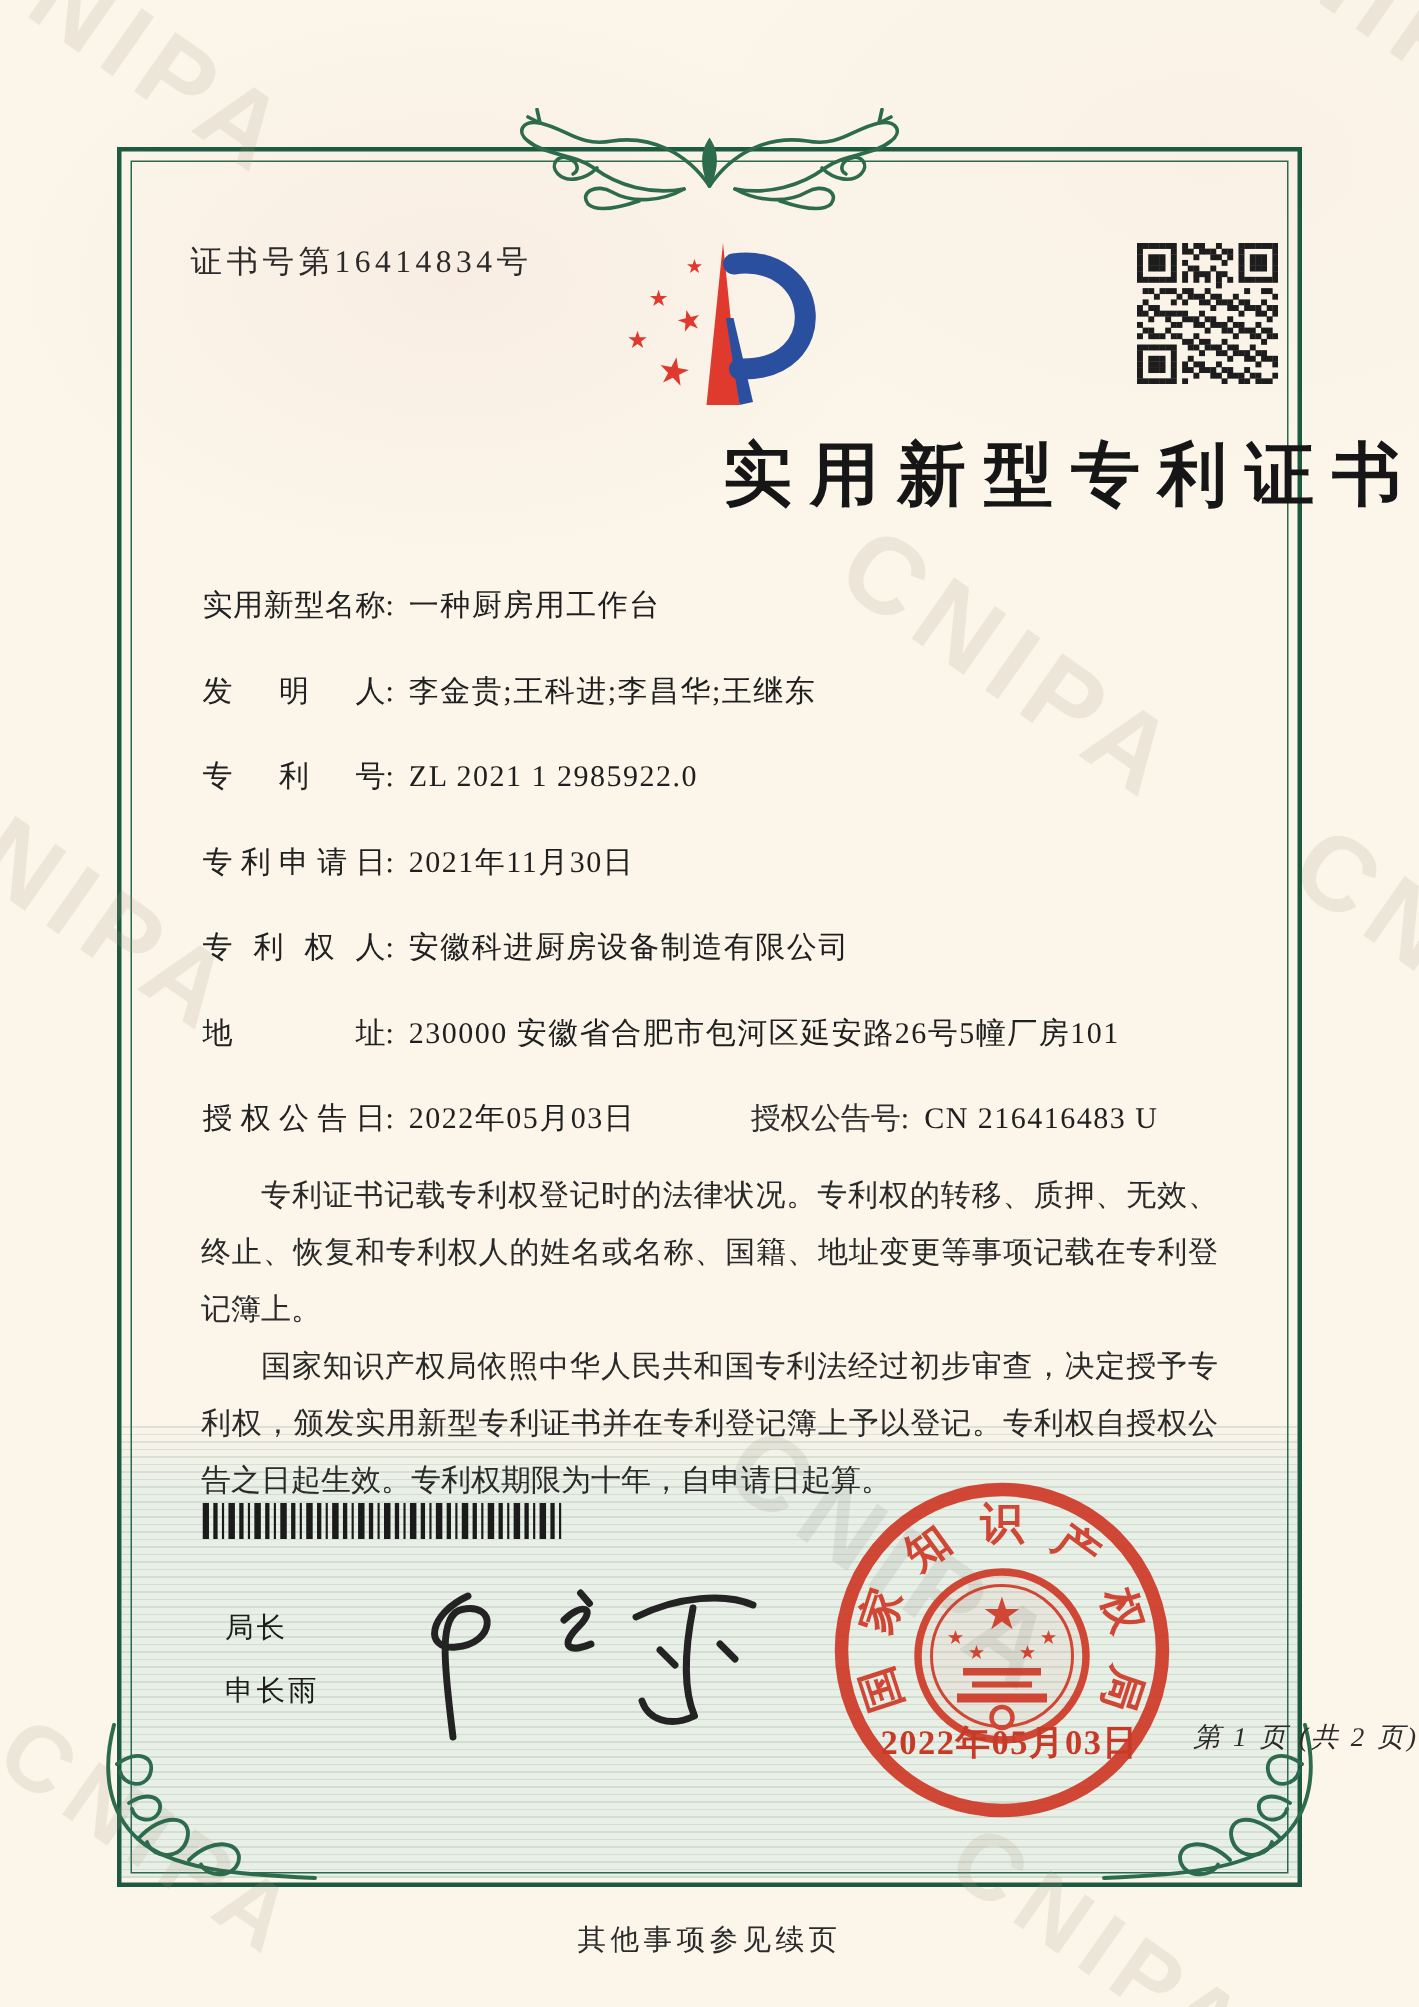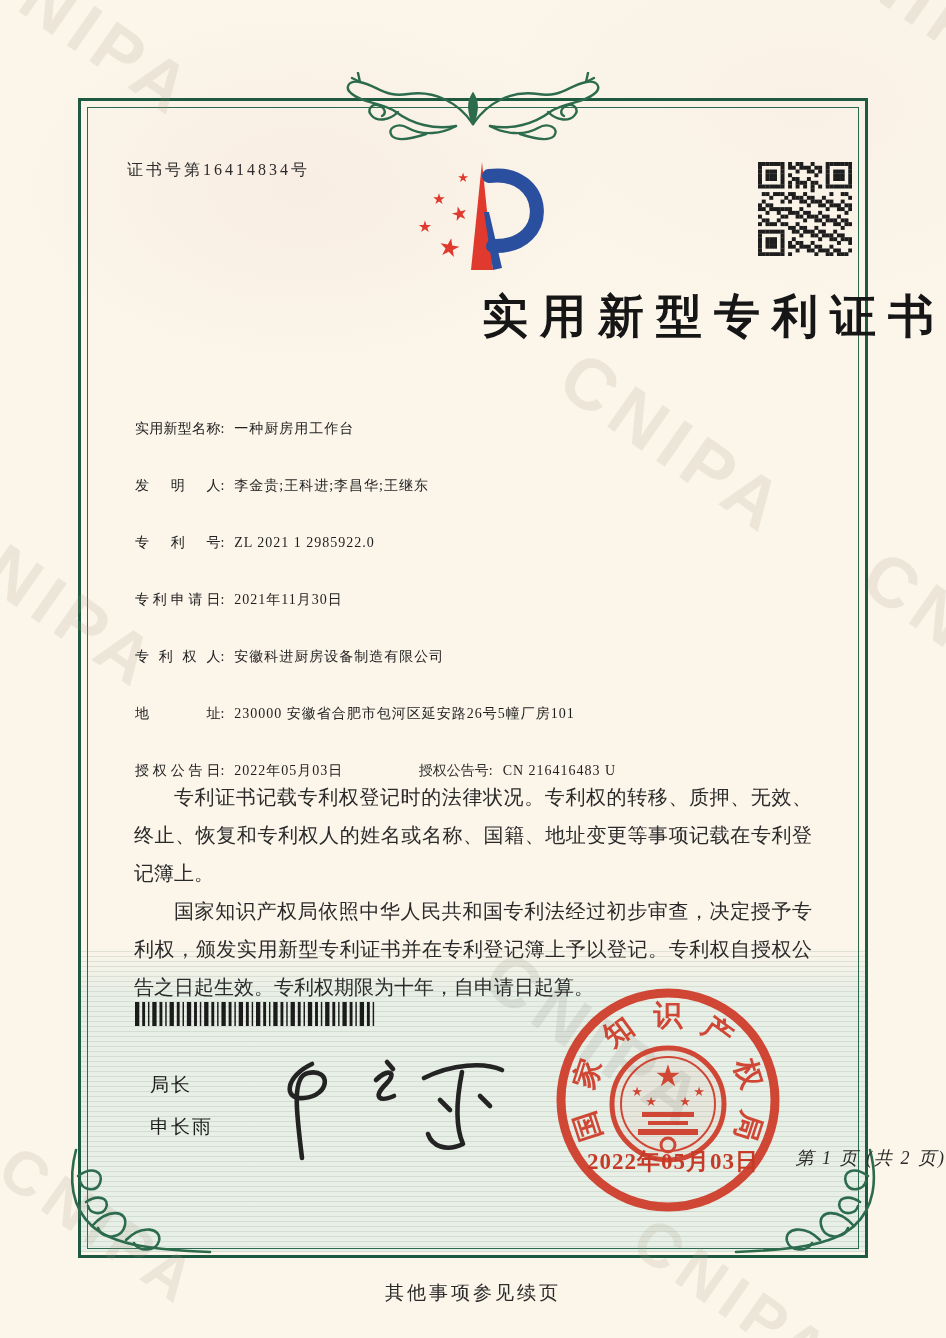--- a/index.html
+++ b/index.html
@@ -22,26 +22,26 @@
   
   .frame-outer{position:absolute;left:78px;top:98px;right:78px;bottom:80px;
     border:3px solid #1e5a41;z-index:2;}
   .frame-inner{position:absolute;inset:6px;border:1.5px solid #2a6b50;}
   
   .band{position:absolute;left:81px;right:81px;top:948px;bottom:86px;z-index:1;
     background:
       repeating-linear-gradient(0deg, rgba(135,158,138,0.22) 0 1px, rgba(0,0,0,0) 1px 5px),
       linear-gradient(to bottom, rgba(232,239,229,0) 0, #e8efe6 46px);}
   .content{position:absolute;inset:0;z-index:4;}
-  .cert-no{position:absolute;left:127px;top:160px;font-size:16px;letter-spacing:3px;color:#2b2b2b;}
+  .cert-no{position:absolute;left:127px;top:160px;font-size:21px;letter-spacing:3px;color:#2b2b2b;}
   .logo{position:absolute;left:396px;top:156px;}
   .qr{position:absolute;left:758px;top:162px;}
   .title{position:absolute;left:0;right:0;top:286px;text-align:right;
     font-size:46px;font-weight:bold;letter-spacing:12px;color:#161616;}
-  .fields{position:absolute;left:135px;top:420px;right:110px;font-size:14px;}
+  .fields{position:absolute;left:135px;top:390px;right:110px;font-size:20px;}
   .frow{height:57px;}
   .jlabel{display:inline-block;width:6.1em;text-align:justify;text-align-last:justify;color:#222;}
   .fcolon{margin-right:10px;color:#222;}
   .fvalue{color:#1f1f1f;letter-spacing:1px;}
   .grant-no{margin-left:72px;}
   .bodytext{position:absolute;left:134px;top:778px;width:678px;
     font-size:20px;line-height:38px;text-align:justify;color:#2a2a2a;}
   .bodytext p{margin:0;text-indent:2em;}
   .barcode{position:absolute;left:135px;top:1002px;}
   .signer{position:absolute;left:150px;top:1072px;font-size:19px;color:#1c1c1c;

